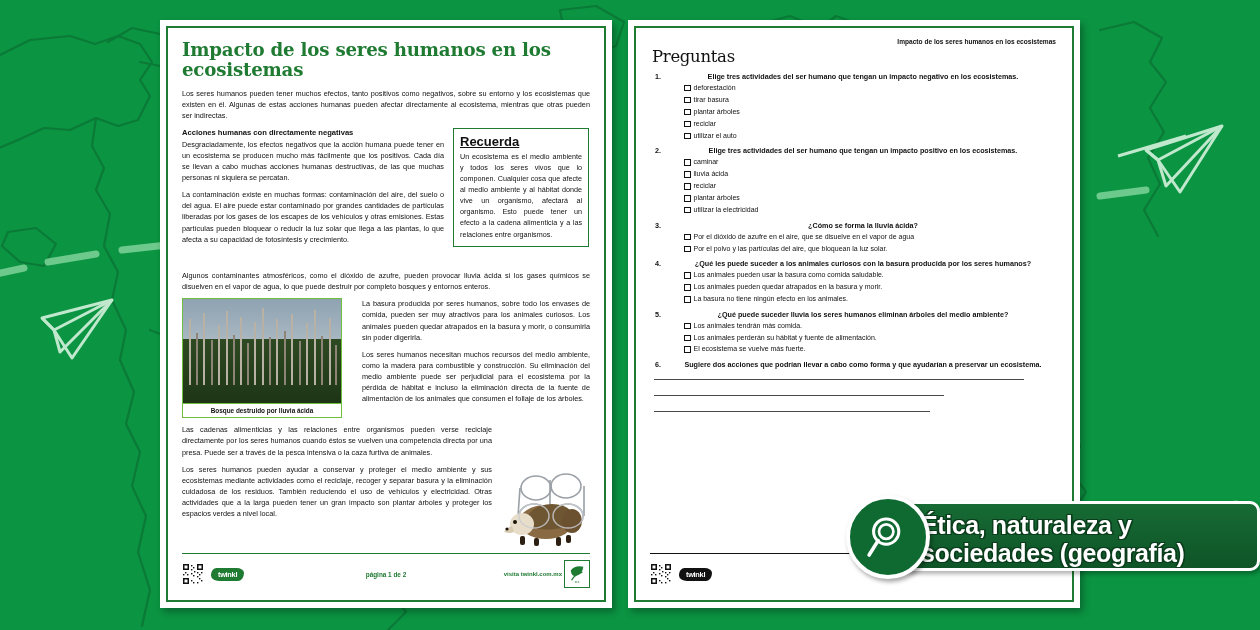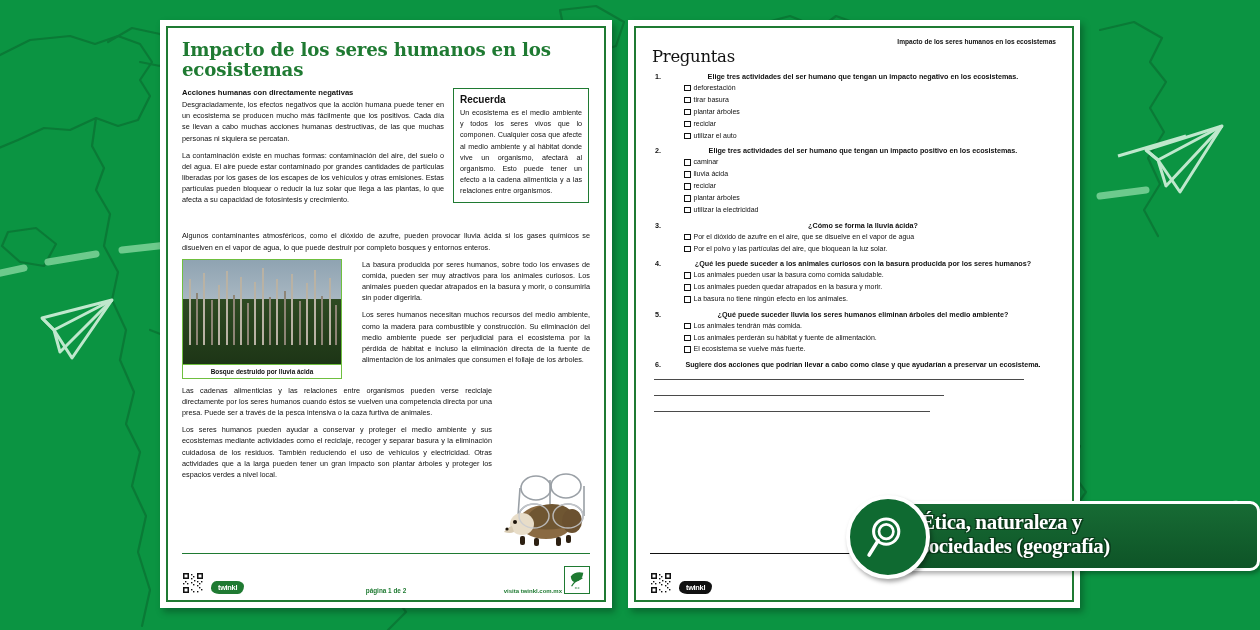--- a/index.html
+++ b/index.html
@@ -43,21 +43,21 @@
     font-family:"Liberation Sans",sans-serif;
   }
   .cols{display:flex;gap:9px;align-items:flex-start;}
   .col-l{flex:0 0 262px;}
   .col-r{flex:1;}
 
   .recuerda{
     border:1.4px solid #1f7a32;padding:5px 6px 6px 6px;box-sizing:border-box;
     width:136px;
   }
-  .recuerda .rt{font-size:10px;font-weight:bold;margin-bottom:2px;color:#111;}
+  .recuerda .rt{font-size:13px;font-weight:bold;margin-bottom:2px;color:#111;text-decoration:underline;}
   .recuerda .rb{font-size:7.2px;line-height:1.55;text-align:justify;color:#111;}
 
   
   .figure{width:160px;border:1.4px solid #6fbf3f;background:#fff;box-sizing:border-box;}
   .photo{height:104px;position:relative;overflow:hidden;background:#6b7f8e;}
   .photo .sky{position:absolute;left:0;right:0;top:0;height:40%;
     background:linear-gradient(#8fa3b2,#a9b8c2);}
   .photo .ground{position:absolute;left:0;right:0;bottom:0;height:62%;
     background:linear-gradient(#2e4a22,#1d3516);}
   .photo .trunk{position:absolute;bottom:18%;width:1.6px;background:#b9b2a4;}
@@ -70,21 +70,21 @@
   .twocol-fig{display:flex;gap:20px;align-items:flex-start;margin:2px 0 6px 0;}
 
   
   .hedge{position:absolute;right:-4px;bottom:36px;width:96px;height:86px;}
 
   
   .doc-footer{
     position:absolute;left:22px;right:22px;bottom:14px;height:40px;
     border-top:1.6px solid #1f7a32;
   }
-  .doc-footer .row{display:flex;align-items:flex-end;height:40px;position:relative;}
+  .doc-footer .row{display:flex;align-items:center;height:40px;position:relative;}
   .qr{width:22px;height:22px;}
   .twinkl-logo{
     display:inline-block;background:#1f7a32;color:#fff;font-size:7.4px;font-weight:bold;
     padding:2px 7px;border-radius:9px 12px 10px 13px / 11px 8px 13px 9px;margin-left:7px;
     font-family:"Liberation Sans",sans-serif;letter-spacing:-.3px;
   }
   .twinkl-logo.dark{background:#111;}
   .page-num{
     position:absolute;left:50%;transform:translateX(-50%);
     font-size:6.4px;font-weight:bold;color:#1f7a32;
@@ -132,22 +132,22 @@
     position:absolute;left:846px;top:495px;width:424px;height:84px;
   }
   #subject-banner .bar{
     position:absolute;left:54px;top:6px;width:360px;height:70px;
     background:linear-gradient(#176b34,#0e5427);
     border:3px solid #ffffff;border-radius:10px;box-sizing:border-box;
     box-shadow:2px 3px 4px rgba(0,0,0,.30);
   }
   #subject-banner .bar .txt{
     position:absolute;left:18px;top:7px;right:24px;
-    color:#fff;font-family:Liberation Serif, serif;font-weight:bold;
-    font-size:21px;line-height:1.12;letter-spacing:-.4px;
+    color:#fff;font-family:Liberation Sans, sans-serif;font-weight:bold;
+    font-size:25px;line-height:1.12;letter-spacing:-.4px;
     text-shadow:-1.4px -1.4px 0 #0b3d1c,1.4px -1.4px 0 #0b3d1c,-1.4px 1.4px 0 #0b3d1c,1.4px 1.4px 0 #0b3d1c;
   }
   #subject-banner .disc{
     position:absolute;left:0;top:0;width:84px;height:84px;border-radius:50%;
     background:#0f6a31;border:4px solid #fff;box-sizing:border-box;
     box-shadow:2px 3px 4px rgba(0,0,0,.35);
     display:flex;align-items:center;justify-content:center;
   }
 </style>
 </head>
@@ -208,20 +208,21 @@
       </g>
     </svg>
   </div>
 
   <div class="sheet" id="sheet-left">
     <div class="inner-border"></div>
     <div class="pad">
 
       <h1 class="doc-title">Impacto de los seres humanos en los ecosistemas</h1>
 
+      <p class="p">Los seres humanos pueden tener muchos efectos, tanto positivos como negativos, sobre su entorno y los ecosistemas que existen en él. Algunas de estas acciones humanas pueden afectar directamente al ecosistema, mientras que otras pueden ser indirectas.</p>
 
       <div class="cols">
         <div class="col-l">
           <div class="sub">Acciones humanas con directamente negativas</div>
           <p class="p">Desgraciadamente, los efectos negativos que la acción humana puede tener en un ecosistema se producen mucho más fácilmente que los positivos. Cada día se llevan a cabo muchas acciones humanas destructivas, de las que muchas personas ni siquiera se percatan.</p>
           <p class="p">La contaminación existe en muchas formas: contaminación del aire, del suelo o del agua. El aire puede estar contaminado por grandes cantidades de partículas liberadas por los gases de los escapes de los vehículos y otras emisiones. Estas partículas pueden bloquear o reducir la luz solar que llega a las plantas, lo que afecta a su capacidad de fotosíntesis y crecimiento.</p>
         </div>
         <div class="col-r">
           <div class="recuerda">
             <div class="rt">Recuerda</div>
@@ -444,21 +445,21 @@
                 <span class="cb"></span>
                 <span class="opt-label">Los animales perderán su hábitat y fuente de alimentación.</span>
               </li>
               <li>
                 <span class="cb"></span>
                 <span class="opt-label">El ecosistema se vuelve más fuerte.</span>
               </li>
             </ul>
           </li>
           <li>
-            <div class="qtext">Sugiere dos acciones que podrían llevar a cabo como clase y que ayudarían a preservar un ecosistema.</div>
+            <div class="qtext">Sugiere dos acciones que podrían llevar a cabo como forma y que ayudarían a preservar un ecosistema.</div>
           </li>
         </ol>
 
       <div class="answer-lines">
         <div class="ln w1"></div>
         <div class="ln w2"></div>
         <div class="ln w3"></div>
       </div>
     </div>
 

